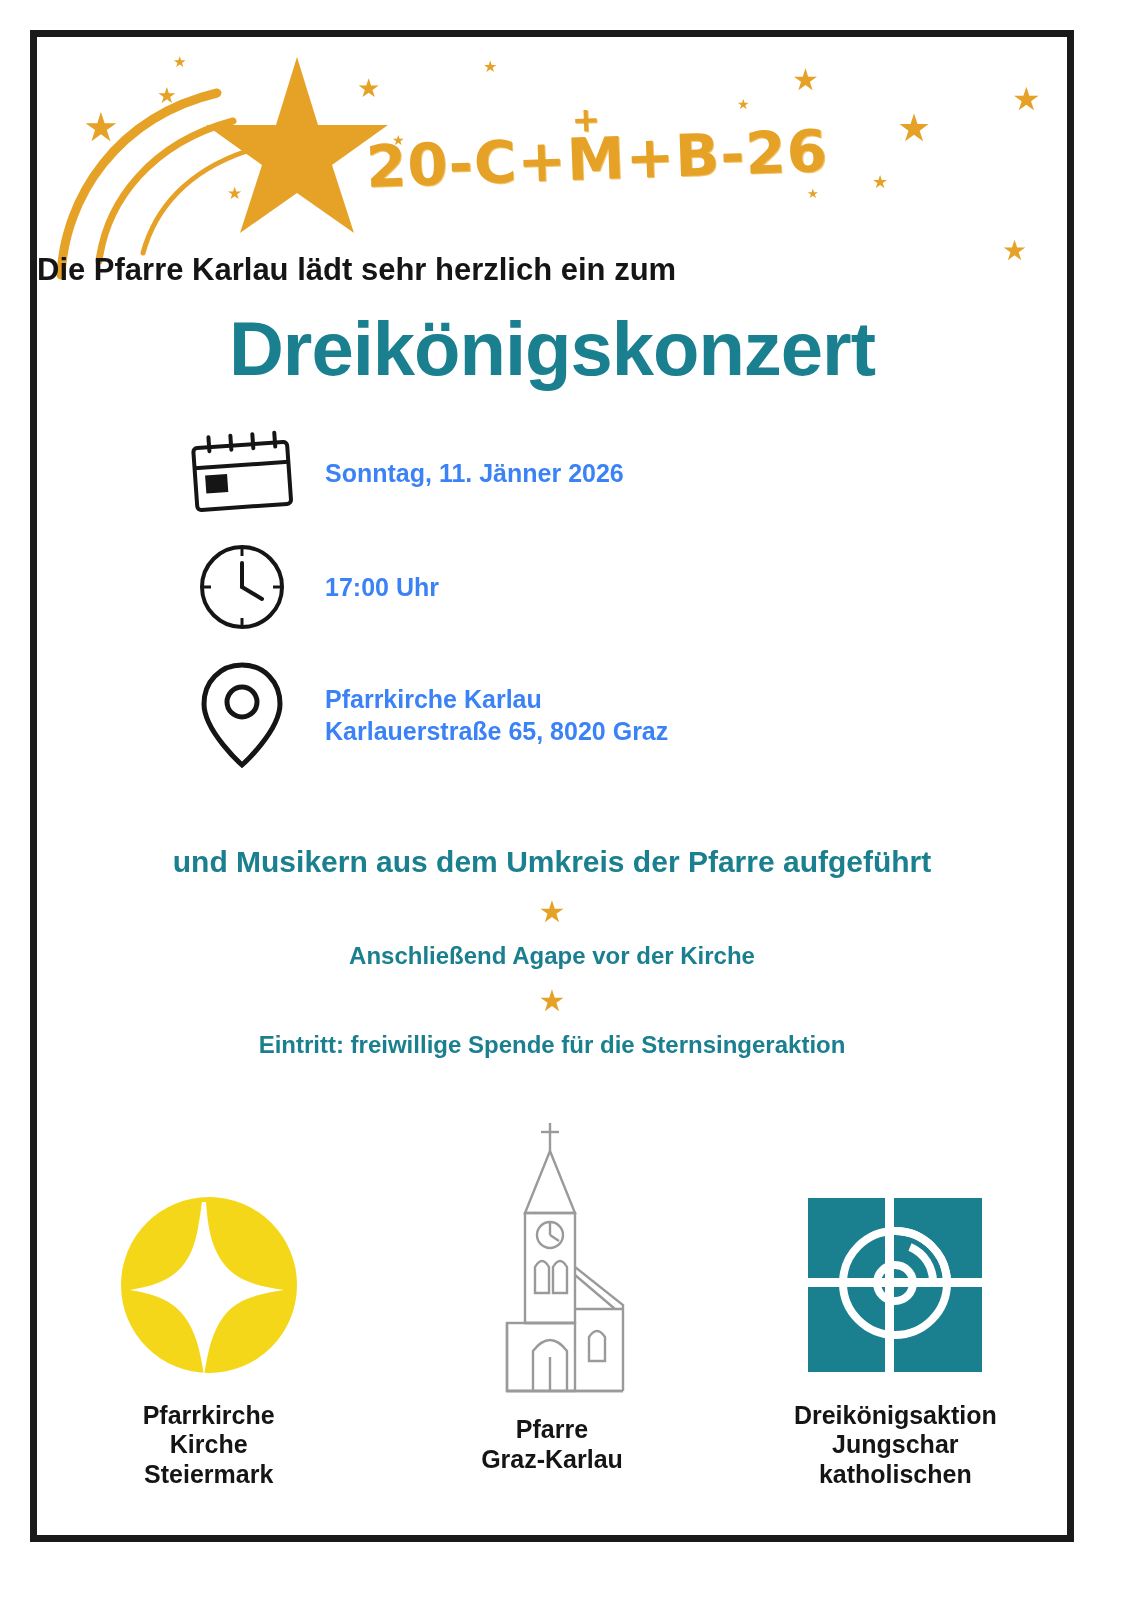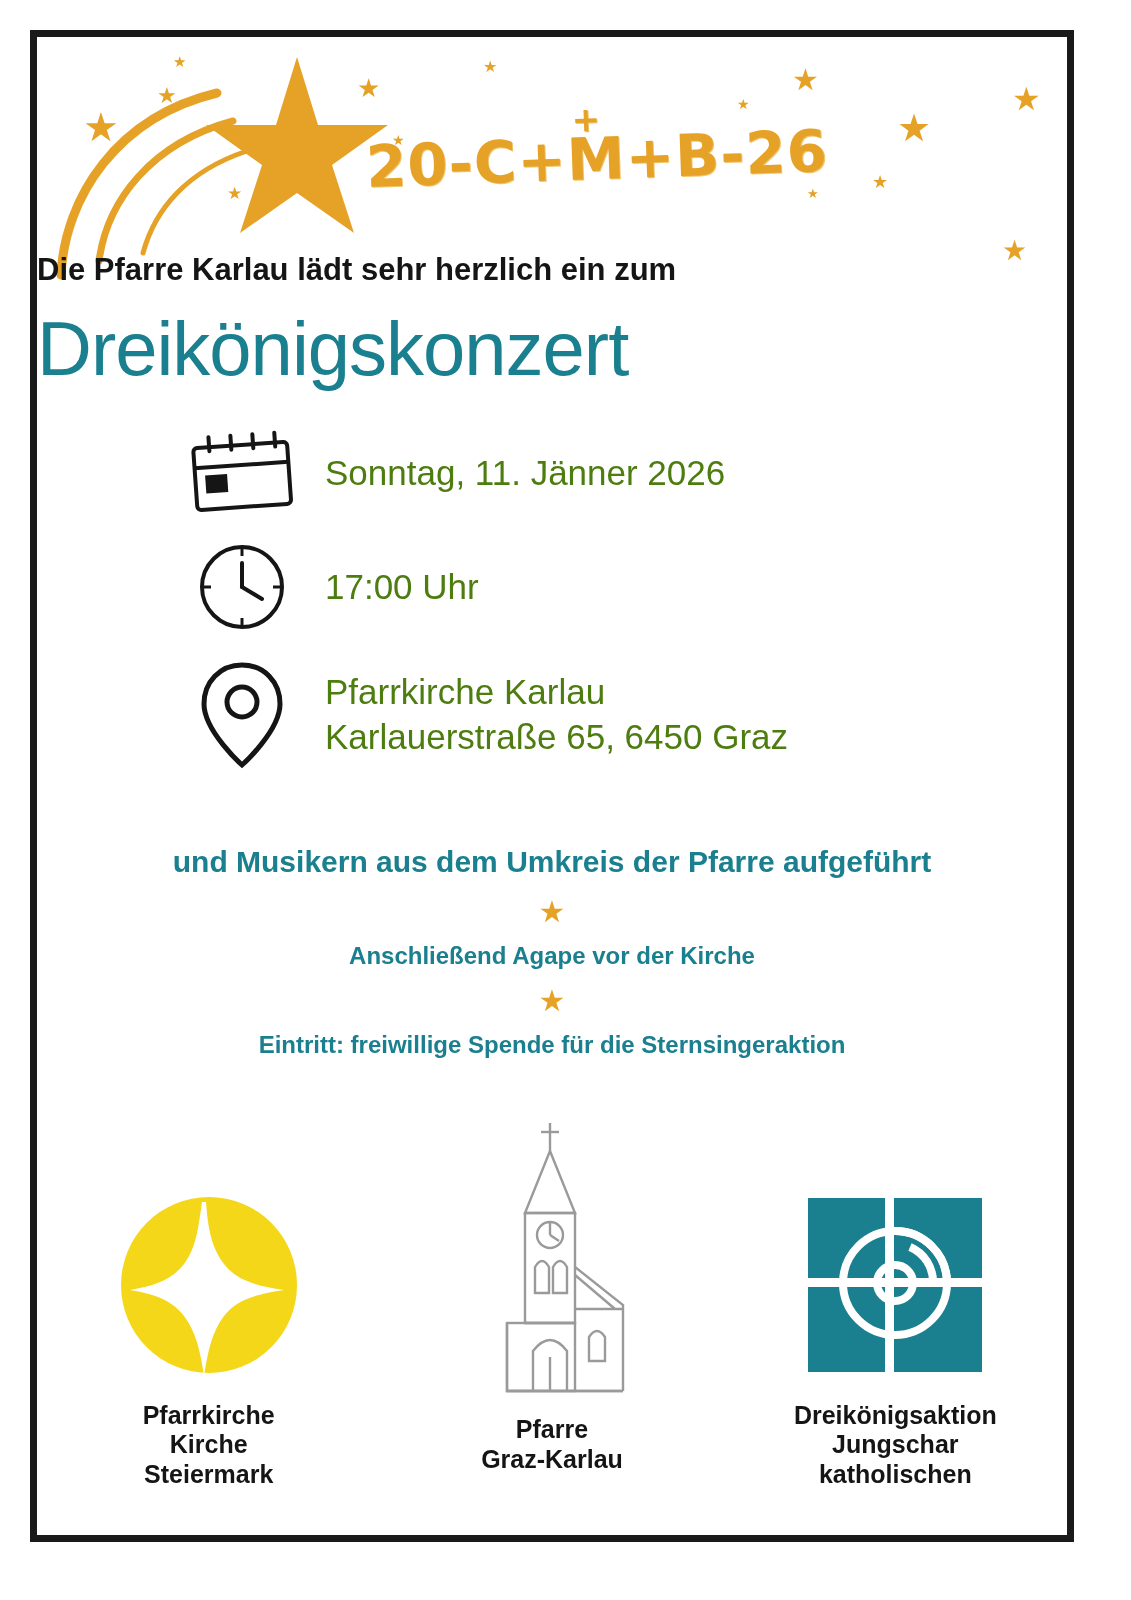--- a/index.html
+++ b/index.html
@@ -79,24 +79,24 @@
     text-align: left;
     color: #151515;
     font-size: 31px;
     font-weight: bold;
   }
   .title {
     position: absolute;
     left: 0;
     right: 0;
     top: 268px;
-    text-align: left;
+    text-align: center;
     color: #1a7f8e;
     font-size: 76px;
-    font-weight: normal;
+    font-weight: bold;
     letter-spacing: -1px;
   }
 
   
   .details {
     position: absolute;
     left: 140px;
     top: 390px;
     width: 800px;
   }
@@ -107,23 +107,23 @@
     min-height: 92px;
   }
   .row .ico {
     width: 130px;
     flex: 0 0 130px;
     display: flex;
     align-items: center;
     justify-content: center;
   }
   .row .txt {
-    color: #4d7c0f;
-    font-size: 35px;
-    font-weight: normal;
+    color: #3b82f6;
+    font-size: 25px;
+    font-weight: bold;
     line-height: 1.28;
     padding-left: 18px;
   }
 
   
   .body-block {
     position: absolute;
     left: 30px;
     right: 30px;
     top: 805px;
@@ -251,21 +251,21 @@
 
     <div class="row">
       <div class="ico">
         <svg width="100" height="120" viewBox="0 0 100 120">
           <path d="M50 10 C 28 10, 12 27, 12 49 C 12 76, 50 110, 50 110 C 50 110, 88 76, 88 49 C 88 27, 72 10, 50 10 Z" fill="#ffffff" stroke="#151515" stroke-width="5"></path>
           <circle cx="50" cy="47" r="15" fill="#ffffff" stroke="#151515" stroke-width="5"></circle>
         </svg>
       </div>
       <div class="txt">
         <div>Pfarrkirche Karlau</div>
-        <div>Karlauerstraße 65, 6450 Graz</div>
+        <div>Karlauerstraße 65, 8020 Graz</div>
       </div>
     </div>
 
   </div>
 
   <div class="body-block">
     <div class="p1">
       <div>und Musikern aus dem Umkreis der Pfarre aufgeführt</div>
     </div>
     <div class="sep-star">★</div>

